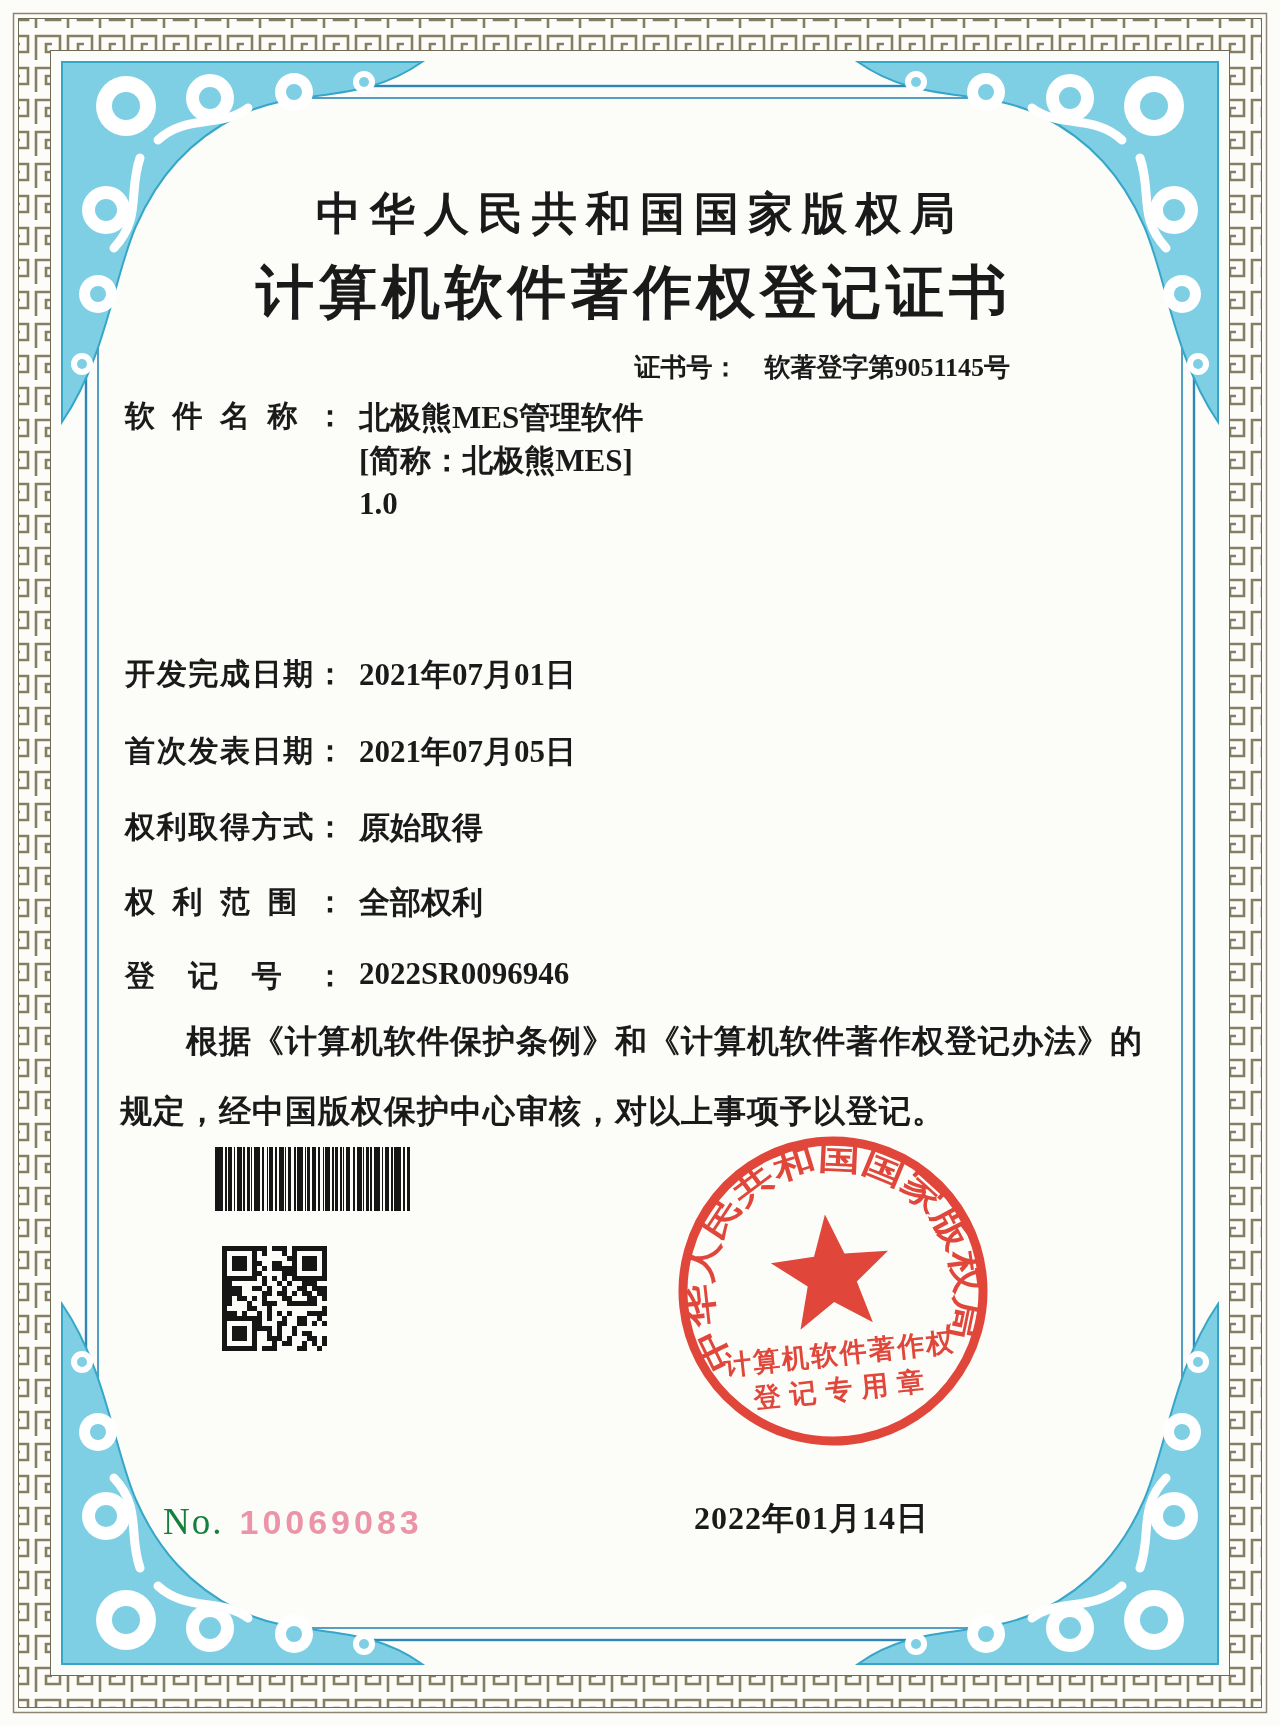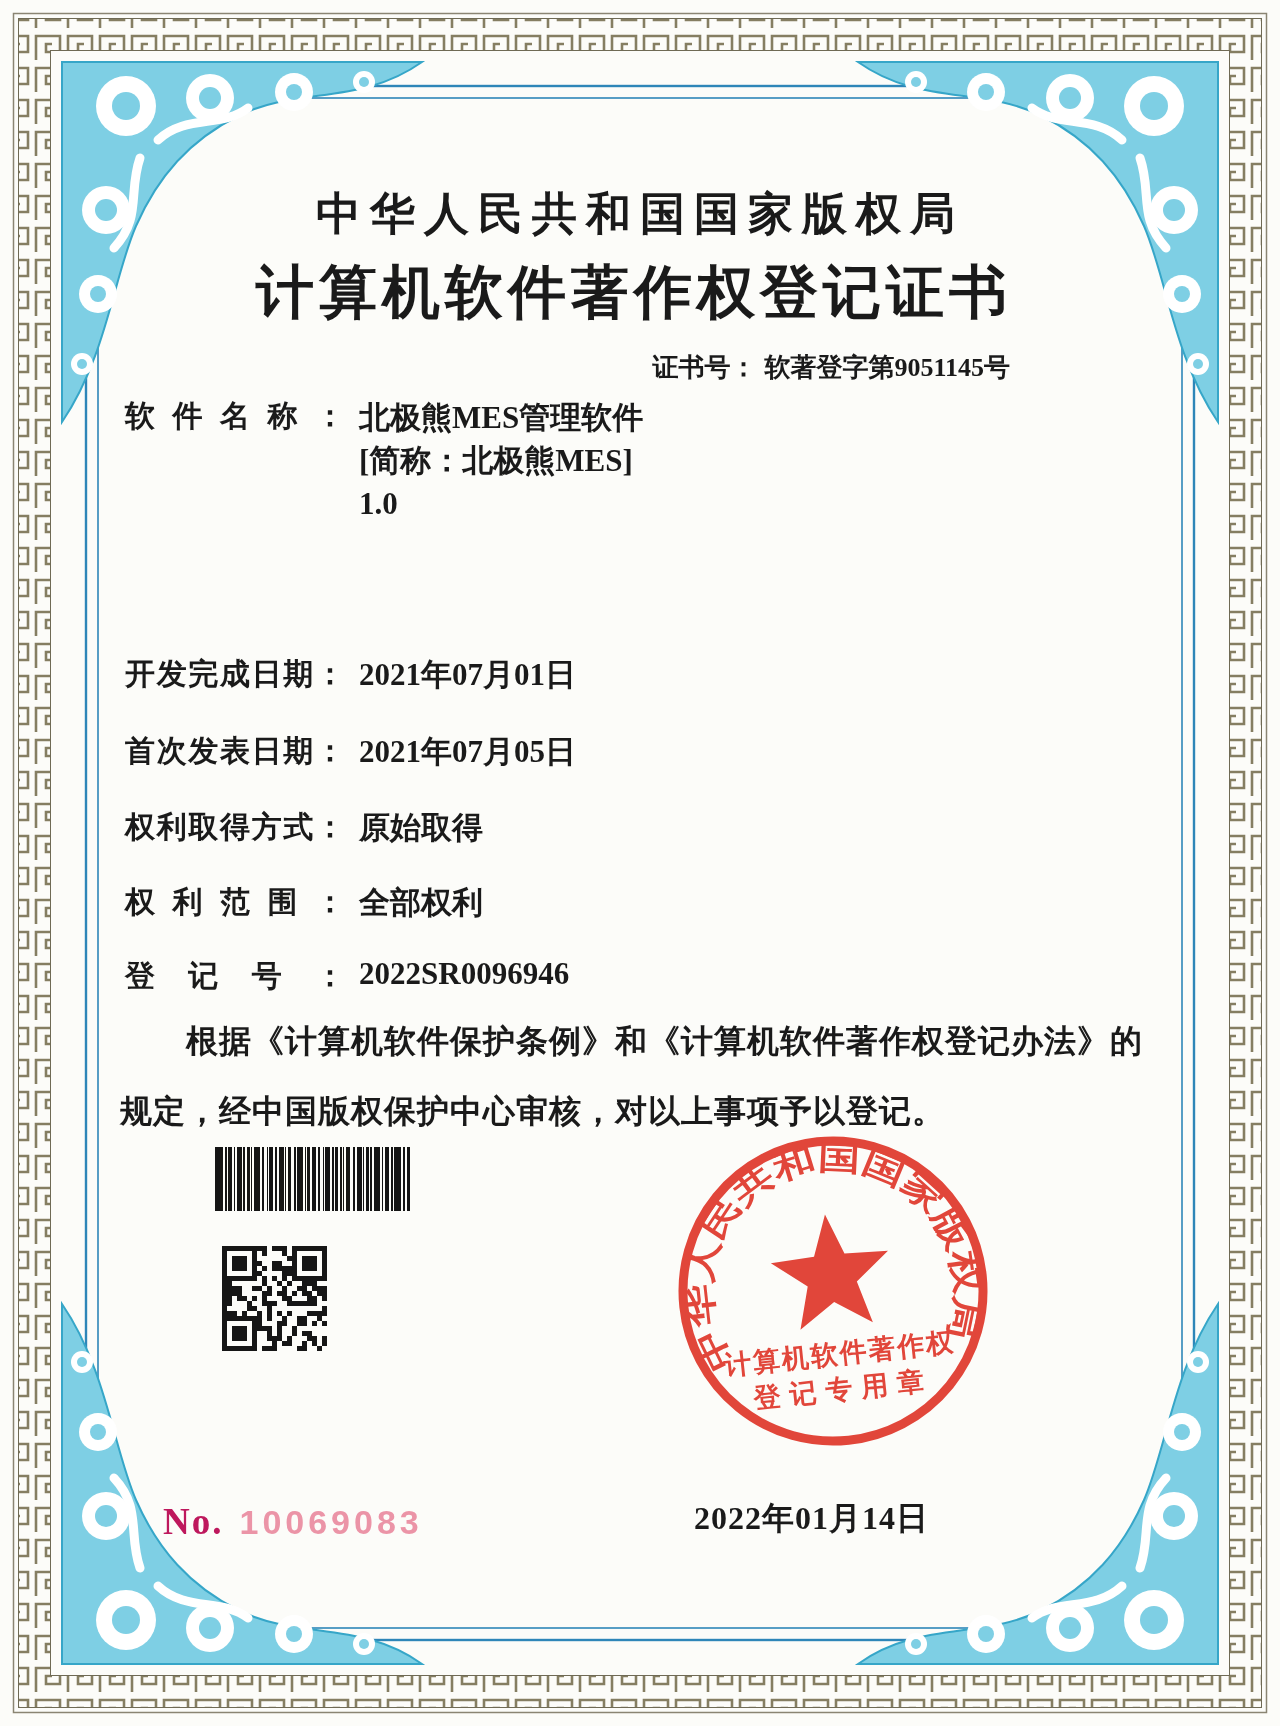--- a/index.html
+++ b/index.html
@@ -12,21 +12,21 @@
 
   .issuer{
     position:absolute; top:184px; left:0; right:0; text-align:center;
     font-size:45px; font-weight:700; letter-spacing:9px; white-space:nowrap;
   }
   .cert-title{
     position:absolute; top:254px; left:0; right:12px; text-align:center;
     font-size:58px; font-weight:700; letter-spacing:5px; white-space:nowrap;
   }
   .certno{
-    position:absolute; top:350px; right:270px; display:flex; gap:8px;
+    position:absolute; top:350px; right:270px; display:flex; gap:26px;
     font-size:26px; font-weight:700; white-space:nowrap;
   }
 
   .row{position:absolute; left:125px; display:flex; align-items:flex-start;}
   .row .label{
     display:inline-block; width:220px; font-size:30px; font-weight:700;
     text-align:justify; text-align-last:justify; white-space:normal;
   }
   .row .value{margin-left:14px; font-size:31px; font-weight:700; white-space:nowrap;}
   .row .value .vline{line-height:43px;}
@@ -48,21 +48,21 @@
     display:flex; align-items:stretch; overflow:hidden;}
   .barcode i{display:block; height:100%; flex:0 0 auto;}
   .barcode i.bar{background:#151515;}
 
   .qr{position:absolute; left:222px; top:1246px;
     display:grid; grid-template-columns:repeat(21,5px); grid-auto-rows:5px;}
   .qr i{width:5px; height:5px;}
   .qr i.m{background:#161616;}
 
   .serial{position:absolute; left:163px; top:1500px; display:flex; align-items:baseline;}
-  .serial-label{font-size:37px; font-weight:700; color:#be185d; letter-spacing:2px;}
+  .serial-label{font-size:37px; font-weight:400; color:#15803d; letter-spacing:2px;}
   .serial-value{margin-left:16px; font-size:34px; font-weight:700;
     color:var(--pink,#e87b93); letter-spacing:4px; opacity:.8;
     font-family:"Liberation Sans","DejaVu Sans",sans-serif;}
 
   .issue-date{position:absolute; left:694px; top:1497px;
     font-size:32px; font-weight:700; letter-spacing:1px; white-space:nowrap;}
 
   .seal{position:absolute; left:658px; top:1116px; width:350px; height:350px; opacity:.93;}
   .seal .ring{stroke:var(--seal-red,#e0392c); stroke-width:9; fill:none;}
   .seal text{fill:var(--seal-red,#e0392c); font-weight:700;

